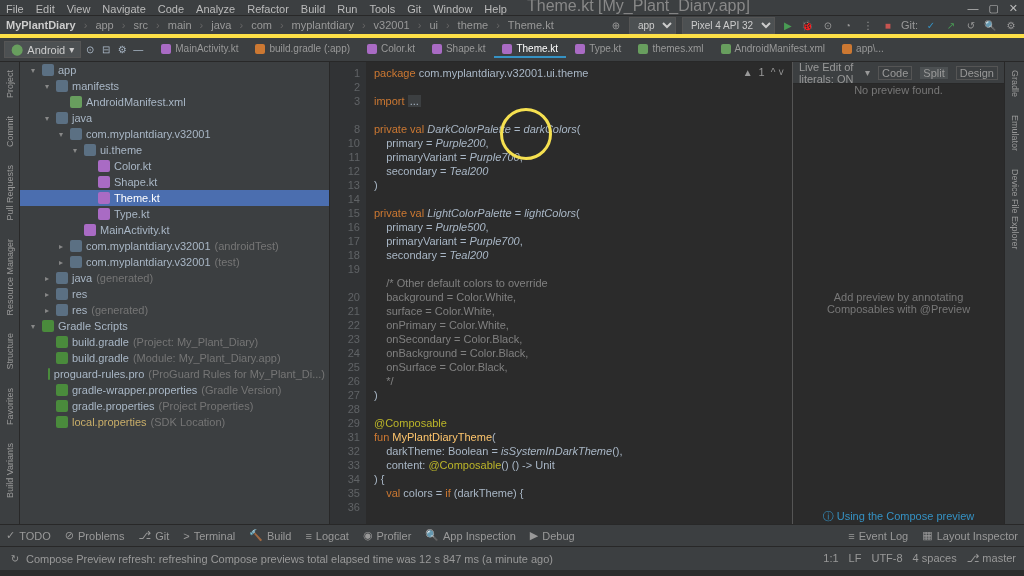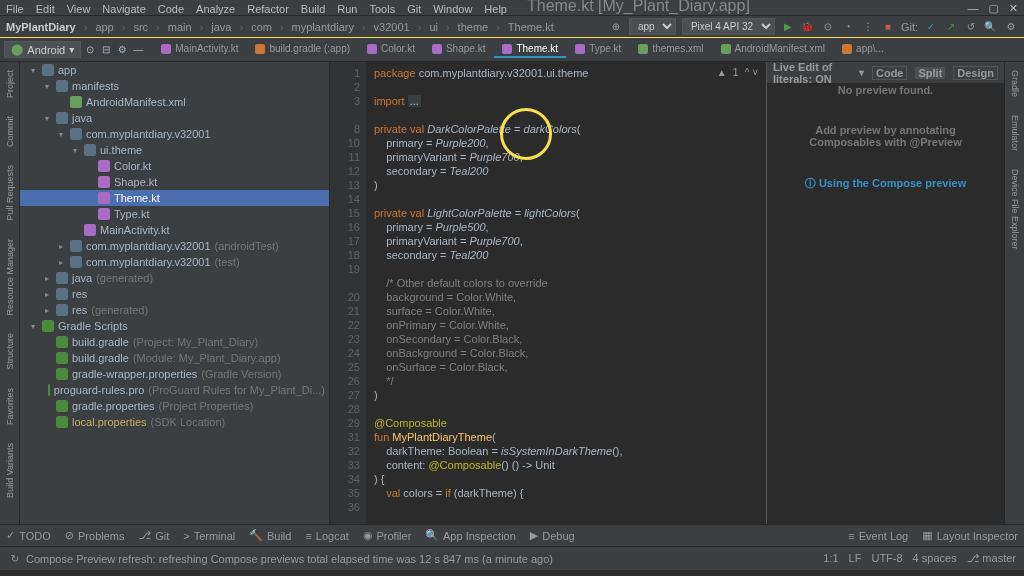--- a/index.html
+++ b/index.html
@@ -1,21 +1,21 @@
 <!DOCTYPE html>
 <html><head>
 <meta charset="utf-8">
 <style>
 * { margin:0; padding:0; box-sizing:border-box; font-family:'Segoe UI',Arial,sans-serif; font-size:11px; }
 body { background:#2b2b2b; color:#a9b7c6; width:1024px; height:576px; overflow:hidden; position:relative; }
 .menubar { background:#3c3f41; height:16px; display:flex; align-items:flex-end; padding:0 6px; gap:12px; border-bottom:1px solid #282828; }
 .menubar span { color:#bbb; cursor:pointer; }
 .menubar .title { margin-left:8px; color:#888; font-size:16px; }
 .winbtns { margin-left:auto; display:flex; gap:10px; color:#888; }
-.breadcrumb { background:#3c3f41; height:22px; display:flex; align-items:center; padding:0 6px; gap:8px; font-size:10px; color:#999; border-bottom:1px solid #fde047; }
+.breadcrumb { background:#3c3f41; height:22px; display:flex; align-items:center; padding:0 6px; gap:8px; font-size:10px; color:#999; border-bottom:4px solid #fde047; }
 .breadcrumb .sep { color:#666; }
 .breadcrumb .run-controls { margin-left:auto; display:flex; align-items:center; gap:6px; }
 .breadcrumb select { background:#4c5052; border:1px solid #555; color:#ccc; font-size:10px; padding:1px 4px; }
 .ico { width:14px; height:14px; display:inline-flex; align-items:center; justify-content:center; font-size:10px; }
 .green { color:#499c54; } .red { color:#c75450; } .blue { color:#3592c4; }
 .toolbar2 { background:#3c3f41; height:24px; display:flex; align-items:center; padding:0 4px; gap:2px; border-bottom:1px solid #282828; }
 .toolbar2 .dd { background:#4c5052; border:1px solid #555; padding:1px 6px; color:#ccc; font-size:10px; display:flex; align-items:center; gap:4px; }
 .tabs { margin-left:6px; display:flex; gap:1px; overflow:hidden; }
 .tab { background:#3c3f41; padding:2px 8px; display:flex; align-items:center; gap:4px; color:#999; font-size:10px; border-bottom:2px solid transparent; white-space:nowrap; }
 .tab.active { color:#fff; border-bottom:2px solid #3592c4; }
@@ -30,23 +30,23 @@
 .tree .arrow { width:10px; text-align:center; color:#888; font-size:8px; }
 .tree .ficn { width:12px; height:12px; border-radius:2px; display:inline-block; }
 .tree .fold { background:#5b7083; } .tree .kt { background:#a96bc4; } .tree .xml { background:#689e5e; } .tree .gr { background:#4a8b3c; }
 .tree .dim { color:#757575; }
 .tree .hl { color:#c9ae69; }
 .editor { flex:1; background:#2b2b2b; position:relative; display:flex; }
 .gutter { width:36px; background:#313335; color:#606366; text-align:right; padding:4px 6px 0 0; font-family:'Consolas',monospace; font-size:11px; line-height:14px; }
 .code { flex:1; padding:4px 0 0 8px; font-family:'Consolas',monospace; font-size:11px; line-height:14px; white-space:pre; }
 .kw { color:#cc7832; } .fn { color:#ffc66d; } .typ { color:#a9b7c6; font-style:italic; } .com { color:#808080; } .ann { color:#bbb529; } .pkg{color:#a9b7c6;}
 .circle { position:absolute; width:52px; height:52px; border:3px solid #f5e050; border-radius:50%; pointer-events:none; }
-.preview { width:238px; background:#2b2b2b; border-left:1px solid #555; display:flex; flex-direction:column;font-weight:bold; }
+.preview { width:212px; background:#2b2b2b; border-left:1px solid #555; display:flex; flex-direction:column; }
 .preview .bar { height:22px; background:#3c3f41; display:flex; align-items:center; justify-content:flex-end; padding:0 6px; gap:8px; font-size:10px; color:#999; border-bottom:1px solid #282828; }
-.preview .body { flex:1; display:flex; flex-direction:column; align-items:center; justify-content:flex-start; gap:28px; color:#777; font-size:10px; text-align:center; padding:0 12px; }
+.preview .body { flex:1; display:flex; flex-direction:column; align-items:center; justify-content:space-between; gap:16px; color:#777; font-size:10px; text-align:center; padding:0 12px; }
 .preview .link { color:#3592c4; cursor:pointer; }
 .rightrail { width:20px; background:#3c3f41; border-left:1px solid #282828; display:flex; flex-direction:column; align-items:center; gap:18px; padding-top:8px; }
 .rightrail span { writing-mode:vertical-lr; font-size:9px; color:#999; cursor:pointer; }
 .bottombar { background:#3c3f41; height:22px; display:flex; align-items:center; padding:0 6px; gap:14px; font-size:10px; color:#999; border-top:1px solid #282828; }
 .bottombar .item { display:flex; align-items:center; gap:4px; cursor:pointer; }
 .statusbar { background:#3c3f41; height:24px; display:flex; align-items:center; padding:0 8px; font-size:10px; color:#999; border-top:1px solid #282828; }
 .statusbar .right { margin-left:auto; display:flex; gap:10px; }
 .err-ind { position:absolute; top:4px; right:8px; font-size:10px; color:#999; display:flex; gap:6px; align-items:center;}
 </style>
 </head>
@@ -242,28 +242,28 @@
       </div>
       <div class="row " style="padding-left:22px">
         <span class="arrow"></span>
         <span class="ficn gr"></span>
         <span>build.gradle</span> 
         <span class="dim">(Module: My_Plant_Diary.app)</span>
       </div>
       <div class="row " style="padding-left:22px">
         <span class="arrow"></span>
         <span class="ficn gr"></span>
+        <span>proguard-rules.pro</span> 
+        <span class="dim">(ProGuard Rules for My_Plant_Di...)</span>
+      </div>
+      <div class="row " style="padding-left:22px">
+        <span class="arrow"></span>
+        <span class="ficn gr"></span>
         <span>gradle-wrapper.properties</span> 
         <span class="dim">(Gradle Version)</span>
-      </div>
-      <div class="row " style="padding-left:22px">
-        <span class="arrow"></span>
-        <span class="ficn gr"></span>
-        <span>proguard-rules.pro</span> 
-        <span class="dim">(ProGuard Rules for My_Plant_Di...)</span>
       </div>
       <div class="row " style="padding-left:22px">
         <span class="arrow"></span>
         <span class="ficn gr"></span>
         <span>gradle.properties</span> 
         <span class="dim">(Project Properties)</span>
       </div>
       <div class="row " style="padding-left:22px">
         <span class="arrow"></span>
         <span class="ficn gr"></span>

